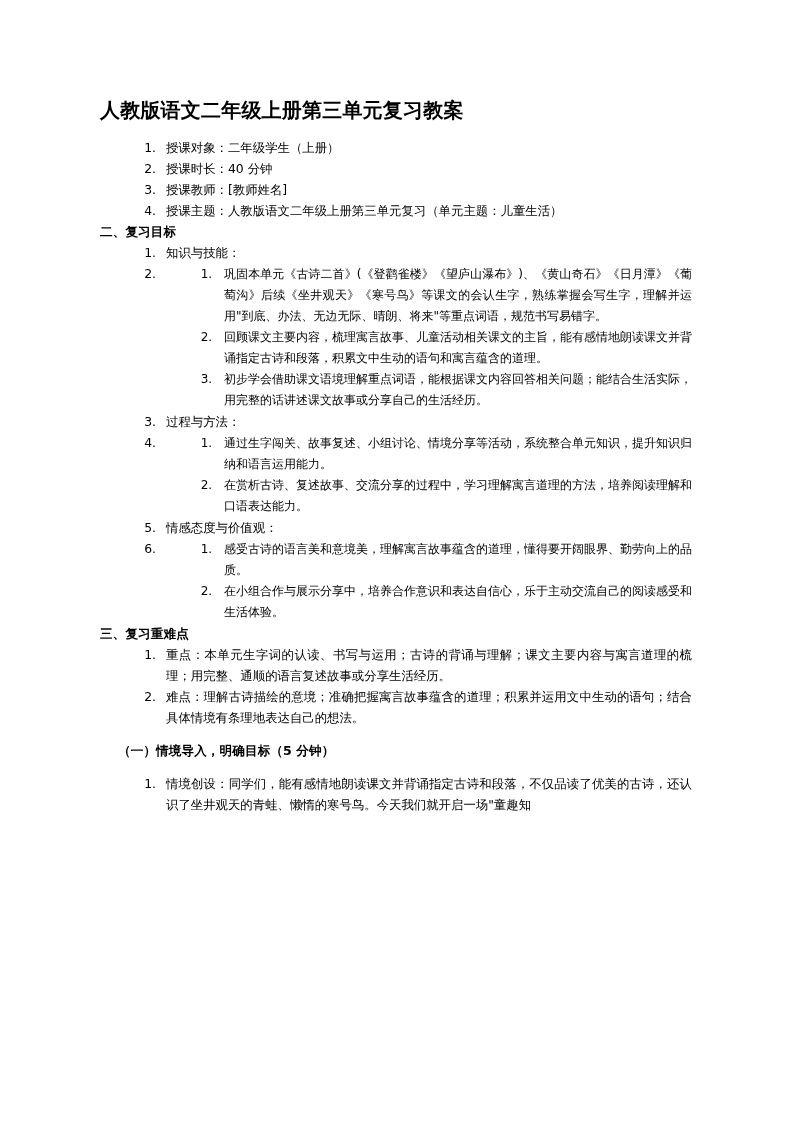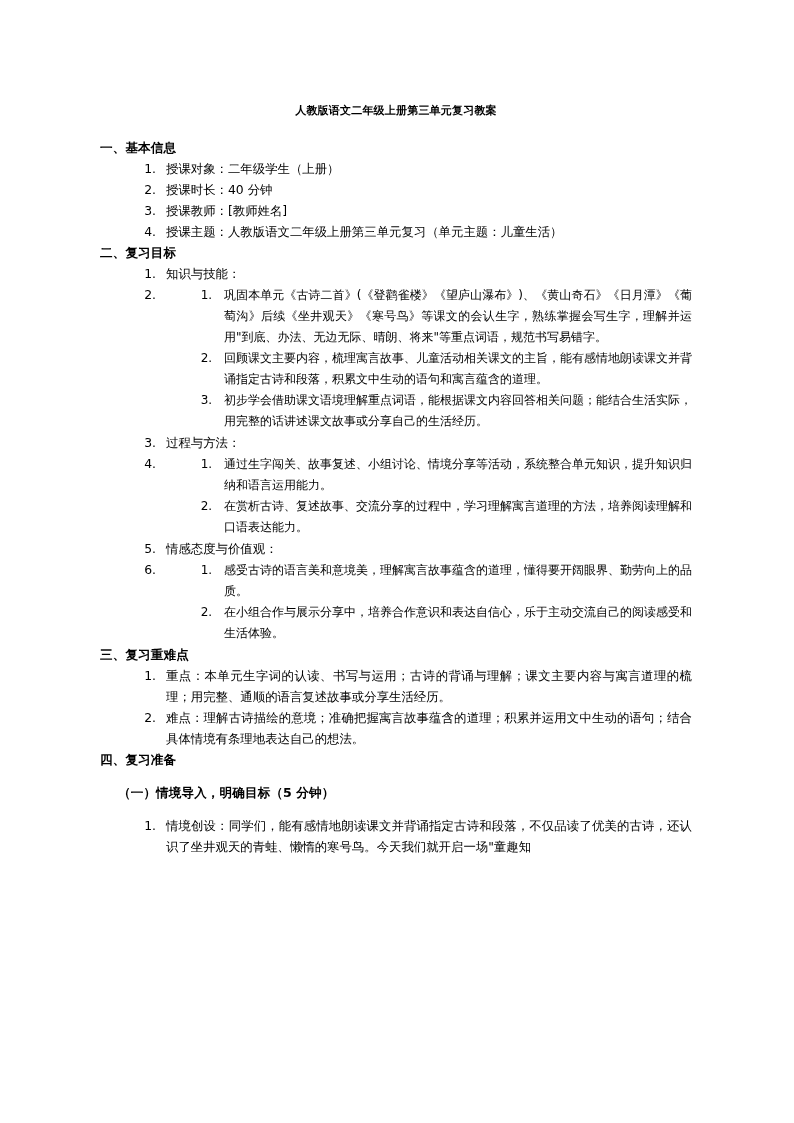--- a/index.html
+++ b/index.html
@@ -20,22 +20,22 @@
     padding: 0;
     overflow: hidden;
   }
   .content {
     position: absolute;
     left: 100px;
     top: 100px;
     width: 592px;
   }
   .doc-title {
-    text-align: center;
-    font-size: 11px;
+    text-align: left;
+    font-size: 20px;
     font-weight: bold;
     line-height: 21px;
     margin: 0 0 16px 0;
     letter-spacing: 0.2px;
   }
   .section-heading {
     font-size: 12.6px;
     font-weight: bold;
     line-height: 21px;
     margin: 0;
@@ -82,21 +82,20 @@
   }
 </style>
 </head>
 <body>
 
 <div class="page">
   <div class="content">
 
     <h1 class="doc-title">人教版语文二年级上册第三单元复习教案</h1>
 
-    <div class="section-heading">一、基本信息</div>
     <ol class="lvl1">
       <li>授课对象：二年级学生（上册）</li>
       <li>授课时长：40 分钟</li>
       <li>授课教师：[教师姓名]</li>
       <li>授课主题：人教版语文二年级上册第三单元复习（单元主题：儿童生活）</li>
     </ol>
 
     <div class="section-heading">二、复习目标</div>
     <ol class="lvl1">
       <li>知识与技能：</li>
@@ -122,21 +121,20 @@
         </ol>
       </li>
     </ol>
 
     <div class="section-heading">三、复习重难点</div>
     <ol class="lvl1">
       <li>重点：本单元生字词的认读、书写与运用；古诗的背诵与理解；课文主要内容与寓言道理的梳理；用完整、通顺的语言复述故事或分享生活经历。</li>
       <li>难点：理解古诗描绘的意境；准确把握寓言故事蕴含的道理；积累并运用文中生动的语句；结合具体情境有条理地表达自己的想法。</li>
     </ol>
 
-    <div class="section-heading">四、复习准备</div>
 
     <div class="sub-heading">（一）情境导入，明确目标（5 分钟）</div>
     <ol class="lvl1">
       <li>情境创设：同学们，能有感情地朗读课文并背诵指定古诗和段落，不仅品读了优美的古诗，还认识了坐井观天的青蛙、懒惰的寒号鸟。今天我们就开启一场"童趣知</li>
     </ol>
 
   </div>
 </div>
 
 </body></html>

